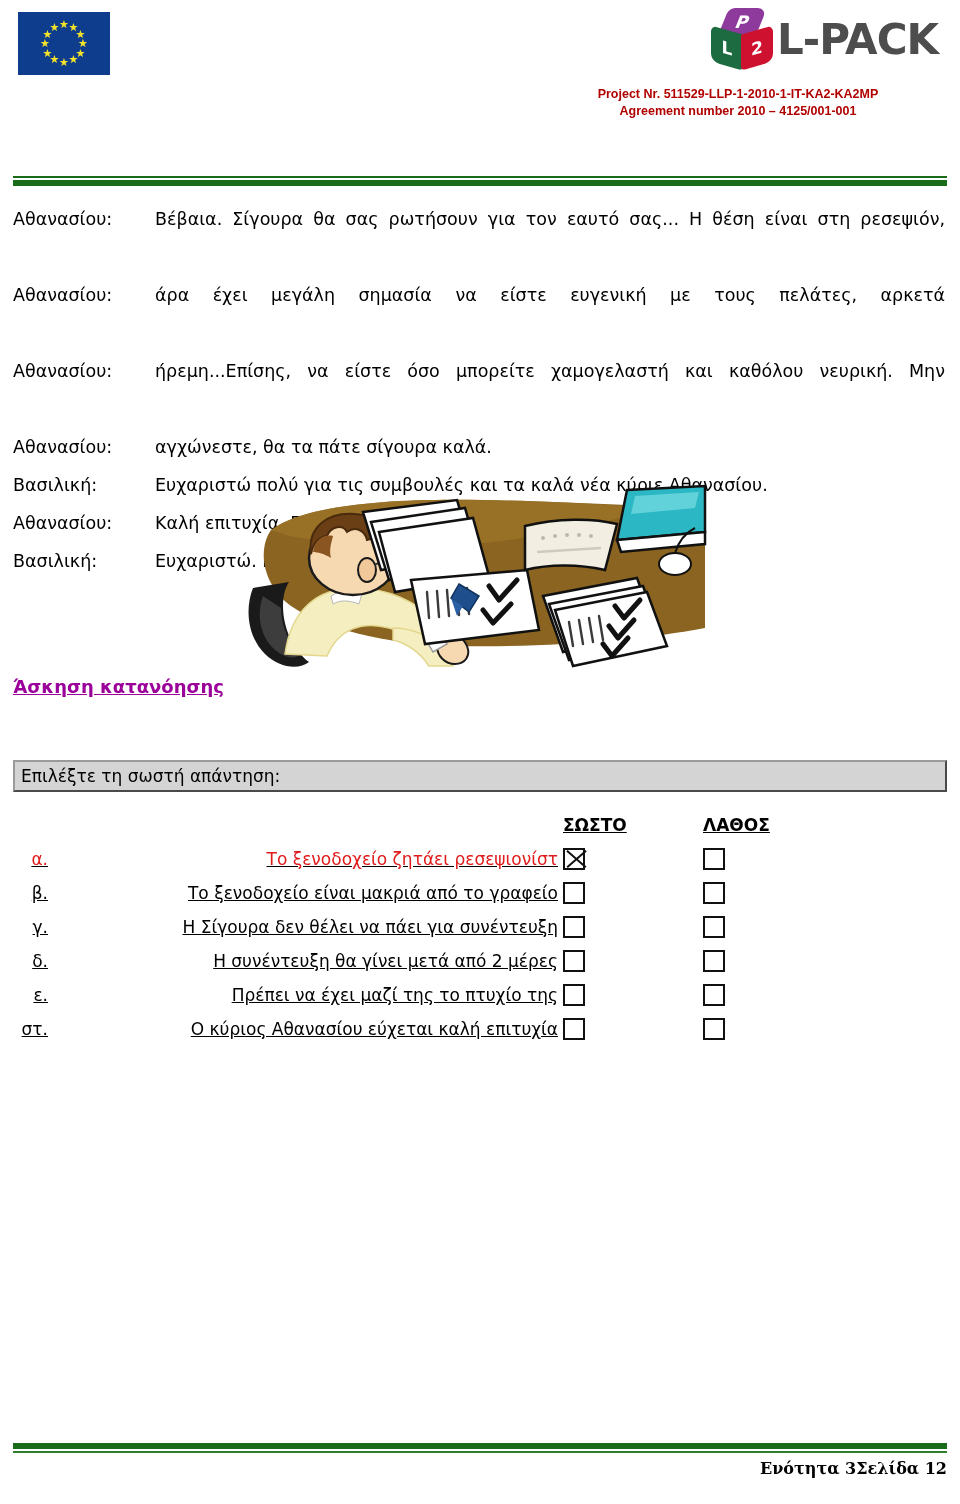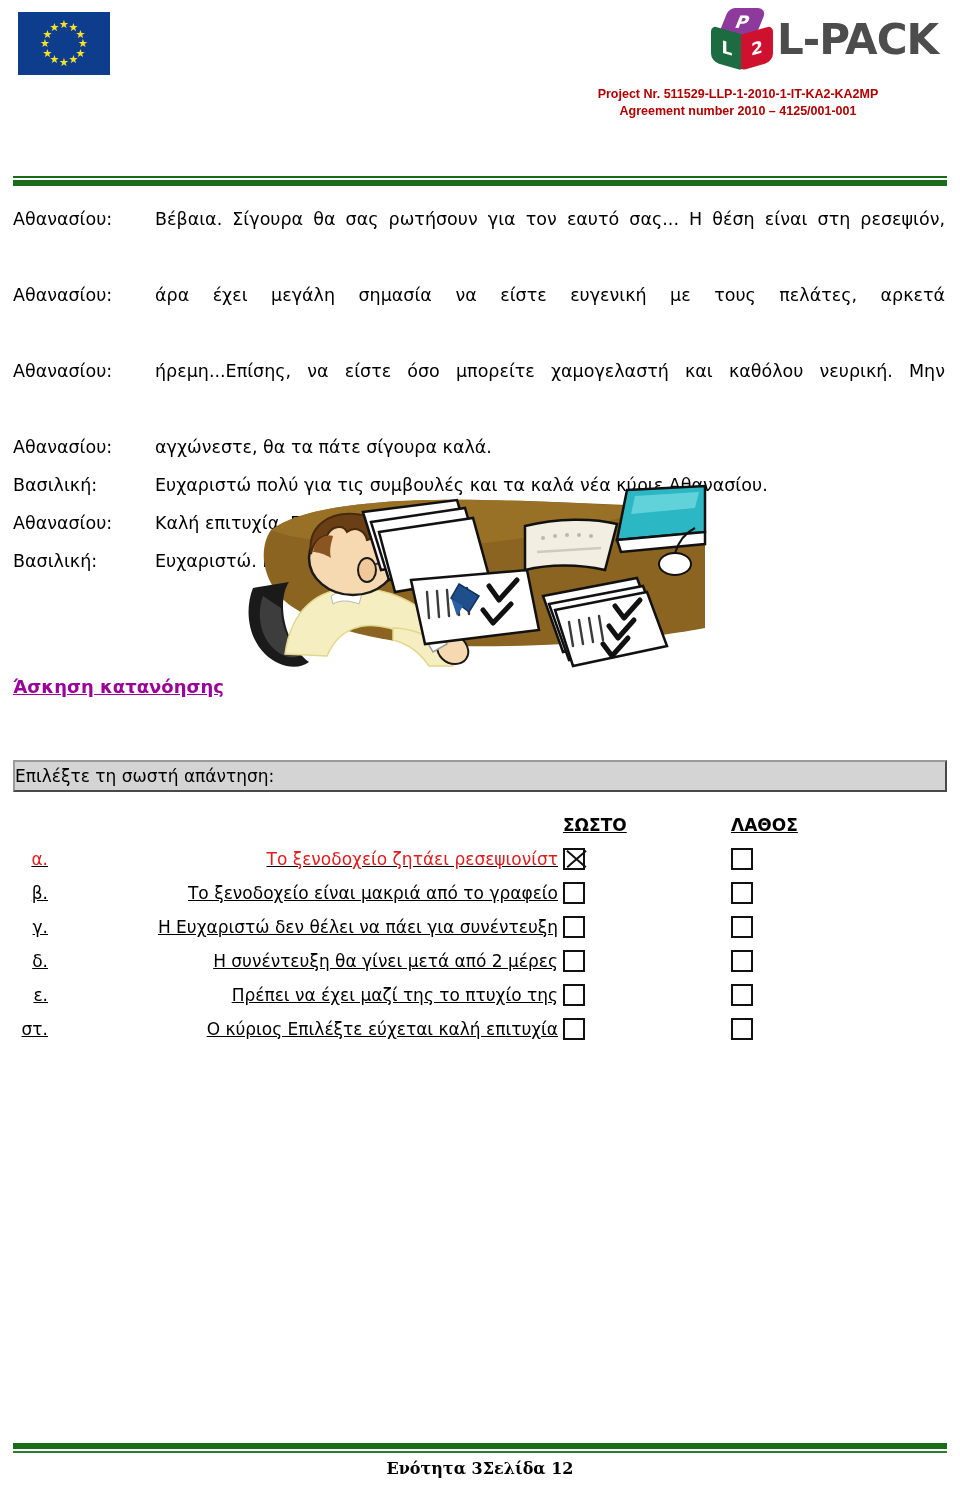--- a/index.html
+++ b/index.html
@@ -180,40 +180,41 @@
     left: 13px; top: 760px;
     width: 934px;
     height: 32px;
     background: #d4d4d4;
     border-top: 2px solid #9a9a9a;
     border-left: 2px solid #9a9a9a;
     border-right: 2px solid #4a4a4a;
     border-bottom: 2px solid #4a4a4a;
     font-size: 17px;
     line-height: 28px;
+    padding-left: 6px;
     color: #000;
   }
 
   .quiz {
     position: absolute;
     left: 13px; top: 808px;
     width: 934px;
     text-decoration: underline;
   }
   .quiz-head {
     display: flex;
     font-size: 17px;
     font-weight: bold;
     height: 34px;
     align-items: center;
   }
   .q-letter { width: 45px; flex: none; text-align: right; padding-right: 10px; font-size: 17px; }
   .q-label  { width: 500px; flex: none; font-size: 17px; }
   .q-col    { width: 140px; flex: none; text-align: left; padding-left: 5px; }
-  .q-col.second { width: 140px; margin-left: 28px; }
+  .q-col.second { width: 140px; }
   .quiz-head .q-col { text-align: left; }
 
   .quiz-row {
     display: flex;
     align-items: center;
     height: 34px;
   }
   .quiz-row .q-letter { line-height: 34px; }
   .quiz-row .q-label  { line-height: 34px; text-align: right; }
   .cbox {
@@ -243,21 +244,21 @@
   }
   .rule-bottom .thick { height: 6px; background: #1a6b1a; }
   .rule-bottom .gap { height: 2px; background: #ffffff; }
   .rule-bottom .thin { height: 2px; background: #2e7d2e; }
 
   .footer {
     position: absolute;
     left: 13px; top: 1459px;
     width: 934px;
     display: flex;
-    justify-content: center;
+    justify-content: flex-end;
     font-family: "DejaVu Serif", "Liberation Serif", serif;
     font-weight: bold;
     font-size: 16px;
     color: #000;
   }
 </style>
 </head>
 <body>
 
 <div class="page">
@@ -429,39 +430,39 @@
           <div class="q-col second"><span class="cbox"></span></div>
         </div>
         <div class="quiz-row">
           <div class="q-letter">β.</div>
           <div class="q-label">Το ξενοδοχείο είναι μακριά από το γραφείο</div>
           <div class="q-col"><span class="cbox"></span></div>
           <div class="q-col second"><span class="cbox"></span></div>
         </div>
         <div class="quiz-row">
           <div class="q-letter">γ.</div>
-          <div class="q-label">Η Ευχαριστώ δεν θέλει να πάει για συνέντευξη</div>
+          <div class="q-label">Η Σίγουρα δεν θέλει να πάει για συνέντευξη</div>
           <div class="q-col"><span class="cbox"></span></div>
           <div class="q-col second"><span class="cbox"></span></div>
         </div>
         <div class="quiz-row">
           <div class="q-letter">δ.</div>
           <div class="q-label">Η συνέντευξη θα γίνει μετά από 2 μέρες</div>
           <div class="q-col"><span class="cbox"></span></div>
           <div class="q-col second"><span class="cbox"></span></div>
         </div>
         <div class="quiz-row">
           <div class="q-letter">ε.</div>
           <div class="q-label">Πρέπει να έχει μαζί της το πτυχίο της</div>
           <div class="q-col"><span class="cbox"></span></div>
           <div class="q-col second"><span class="cbox"></span></div>
         </div>
         <div class="quiz-row">
           <div class="q-letter">στ.</div>
-          <div class="q-label">Ο κύριος Επιλέξτε εύχεται καλή επιτυχία</div>
+          <div class="q-label">Ο κύριος Αθανασίου εύχεται καλή επιτυχία</div>
           <div class="q-col"><span class="cbox"></span></div>
           <div class="q-col second"><span class="cbox"></span></div>
         </div>
       </div>
   </div>
 
   <div class="rule-bottom">
     <div class="thick"></div>
     <div class="gap"></div>
     <div class="thin"></div>

